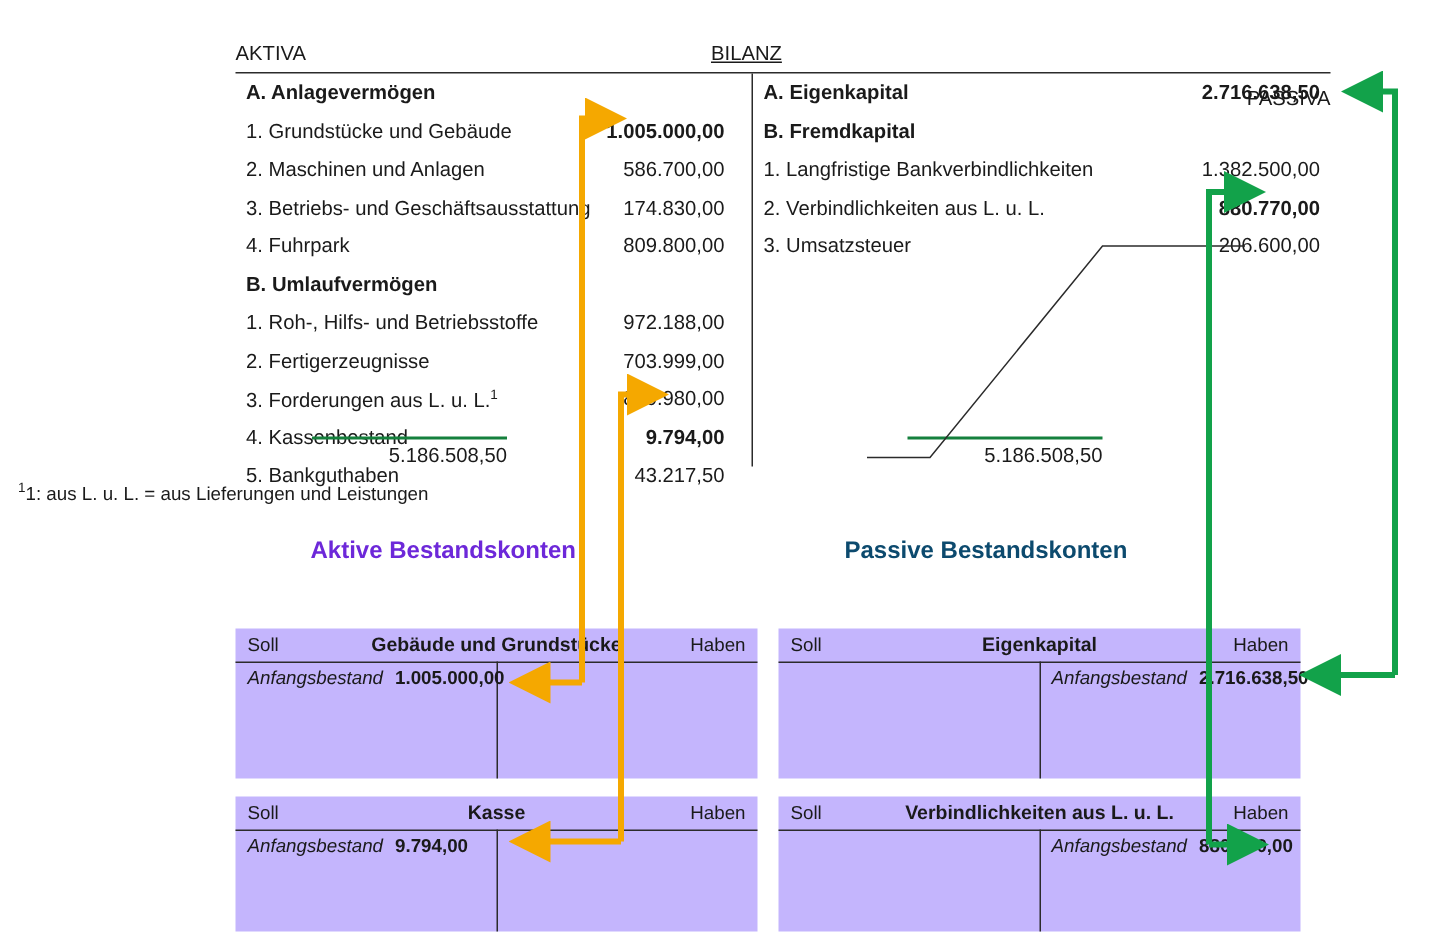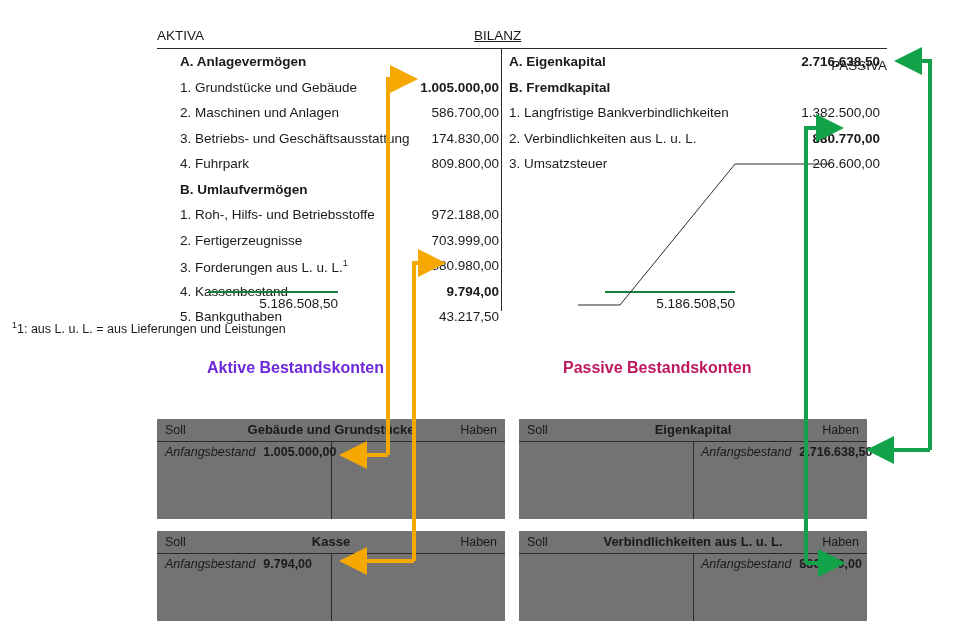--- a/index.html
+++ b/index.html
@@ -49,21 +49,21 @@
     top: 0;
     width: 1px;
     height: 262px;
     background: #2b2b2b;
   }
   .side {
     position: absolute;
     top: 0;
     width: 344px;
   }
-  .side.left { left: 0; margin-left: 16px; }
+  .side.left { left: 0; }
   .side.right { left: 345px; width: 385px; }
 
   .row {
     position: relative;
     height: 25.5px;
     font-size: 13.5px;
   }
   .row .txt {
     position: absolute;
     left: 7px;
@@ -109,28 +109,28 @@
   .footnote .sup { font-size: 9px; }
 
   
   .cap {
     position: absolute;
     font-size: 16px;
     font-weight: bold;
     white-space: nowrap;
   }
   .cap-aktiv { left: 207px; top: 359px; color: #6d28d9; }
-  .cap-passiv { left: 563px; top: 359px; color: #be185d; }
+  .cap-passiv { left: 563px; top: 359px; color: #0c4a6e; }
 
   
   .tacct {
     position: absolute;
     width: 348px;
     height: 100px;
-    background: #737373;
+    background: #c4b5fd;
   }
   .tacct .hdr {
     position: relative;
     height: 22px;
     border-bottom: 1px solid #2b2b2b;
     font-size: 12.5px;
   }
   .tacct .hdr .soll { position: absolute; left: 8px; top: 4px; }
   .tacct .hdr .haben { position: absolute; right: 8px; top: 4px; }
   .tacct .hdr .title {

